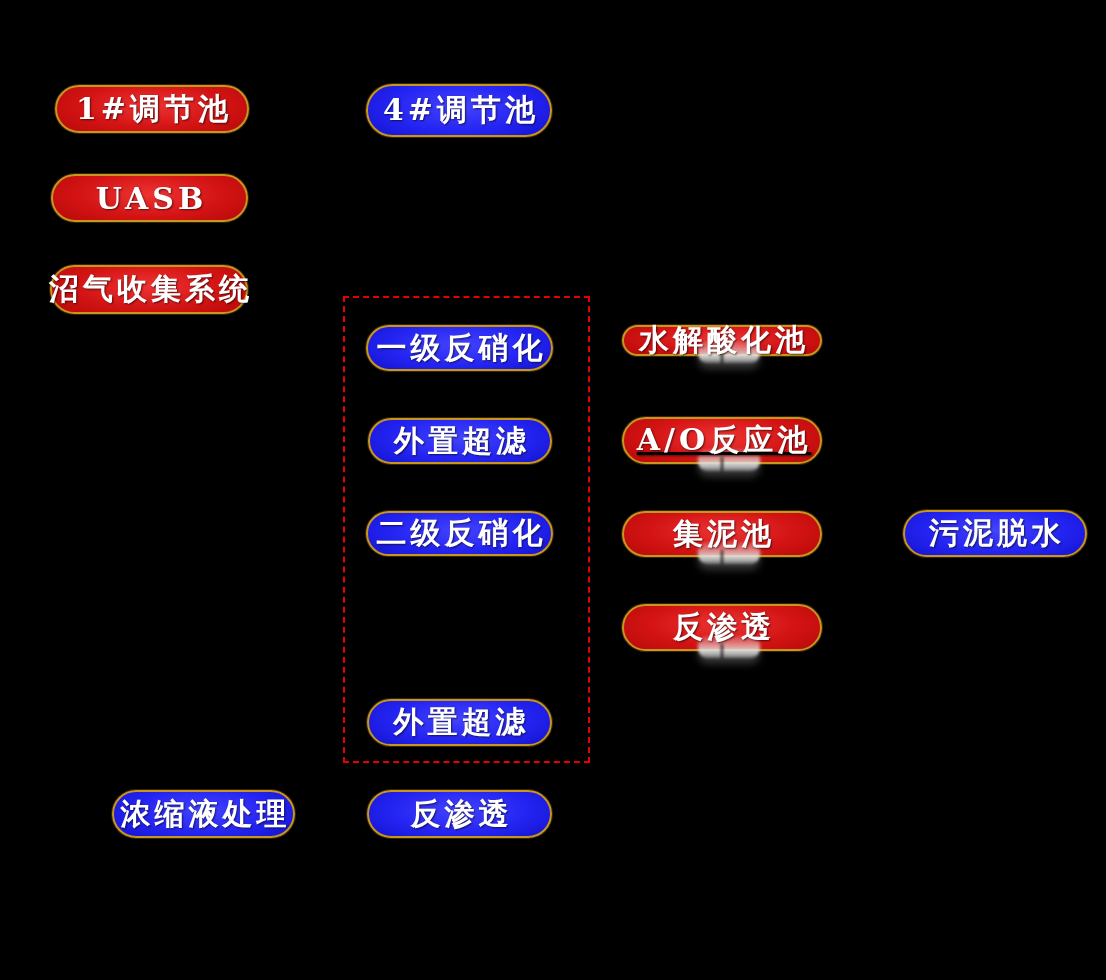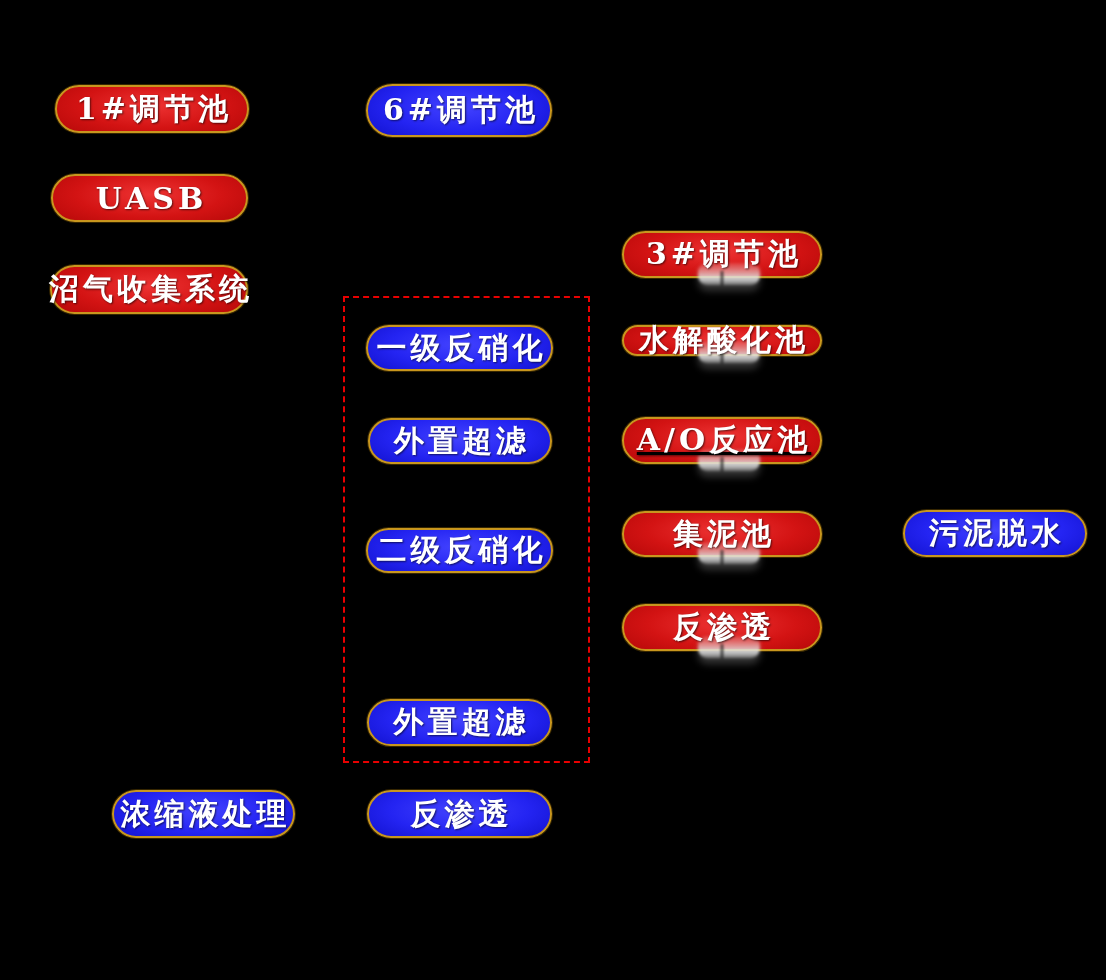--- a/index.html
+++ b/index.html
@@ -68,47 +68,43 @@
 </style>
 </head>
 <body>
 
 <div class="canvas">
   <div class="dashed" style="left: 343px; top: 296px; width: 247px; height: 467px;"></div>
 <div class="pill red" style="left: 55px; top: 85px; width: 194px; height: 48px;">
       <span class="label">1#调节池</span>
     </div>
     <div class="pill blue" style="left: 366px; top: 84px; width: 186px; height: 53px;">
-      <span class="label">6#调节池</span>
+      <span class="label">4#调节池</span>
     </div>
     <div class="pill red" style="left: 51px; top: 174px; width: 197px; height: 48px;">
       <span class="label">UASB</span>
-    </div>
-    <div class="pill red" style="left: 622px; top: 231px; width: 200px; height: 47px;">
-      <div class="artifact"></div>
-      <span class="label">3#调节池</span>
     </div>
     <div class="pill blue" style="left: 366px; top: 325px; width: 187px; height: 46px;">
       <span class="label">一级反硝化</span>
     </div>
     <div class="pill red" style="left: 50px; top: 265px; width: 198px; height: 49px;">
       <span class="label">沼气收集系统</span>
     </div>
     <div class="pill red" style="left: 622px; top: 325px; width: 200px; height: 31px;">
       <div class="artifact"></div>
       <span class="label">水解酸化池</span>
     </div>
     <div class="pill blue" style="left: 368px; top: 418px; width: 184px; height: 46px;">
       <span class="label">外置超滤</span>
     </div>
     <div class="pill red" style="left: 622px; top: 417px; width: 200px; height: 47px; text-decoration: underline;">
       <div class="artifact"></div>
       <span class="label">A/O反应池</span>
     </div>
-    <div class="pill blue" style="left: 366px; top: 528px; width: 187px; height: 45px;">
+    <div class="pill blue" style="left: 366px; top: 511px; width: 187px; height: 45px;">
       <span class="label">二级反硝化</span>
     </div>
     <div class="pill red" style="left: 622px; top: 511px; width: 200px; height: 46px;">
       <div class="artifact"></div>
       <span class="label">集泥池</span>
     </div>
     <div class="pill blue" style="left: 903px; top: 510px; width: 184px; height: 47px;">
       <span class="label">污泥脱水</span>
     </div>
     <div class="pill red" style="left: 622px; top: 604px; width: 200px; height: 47px;">

